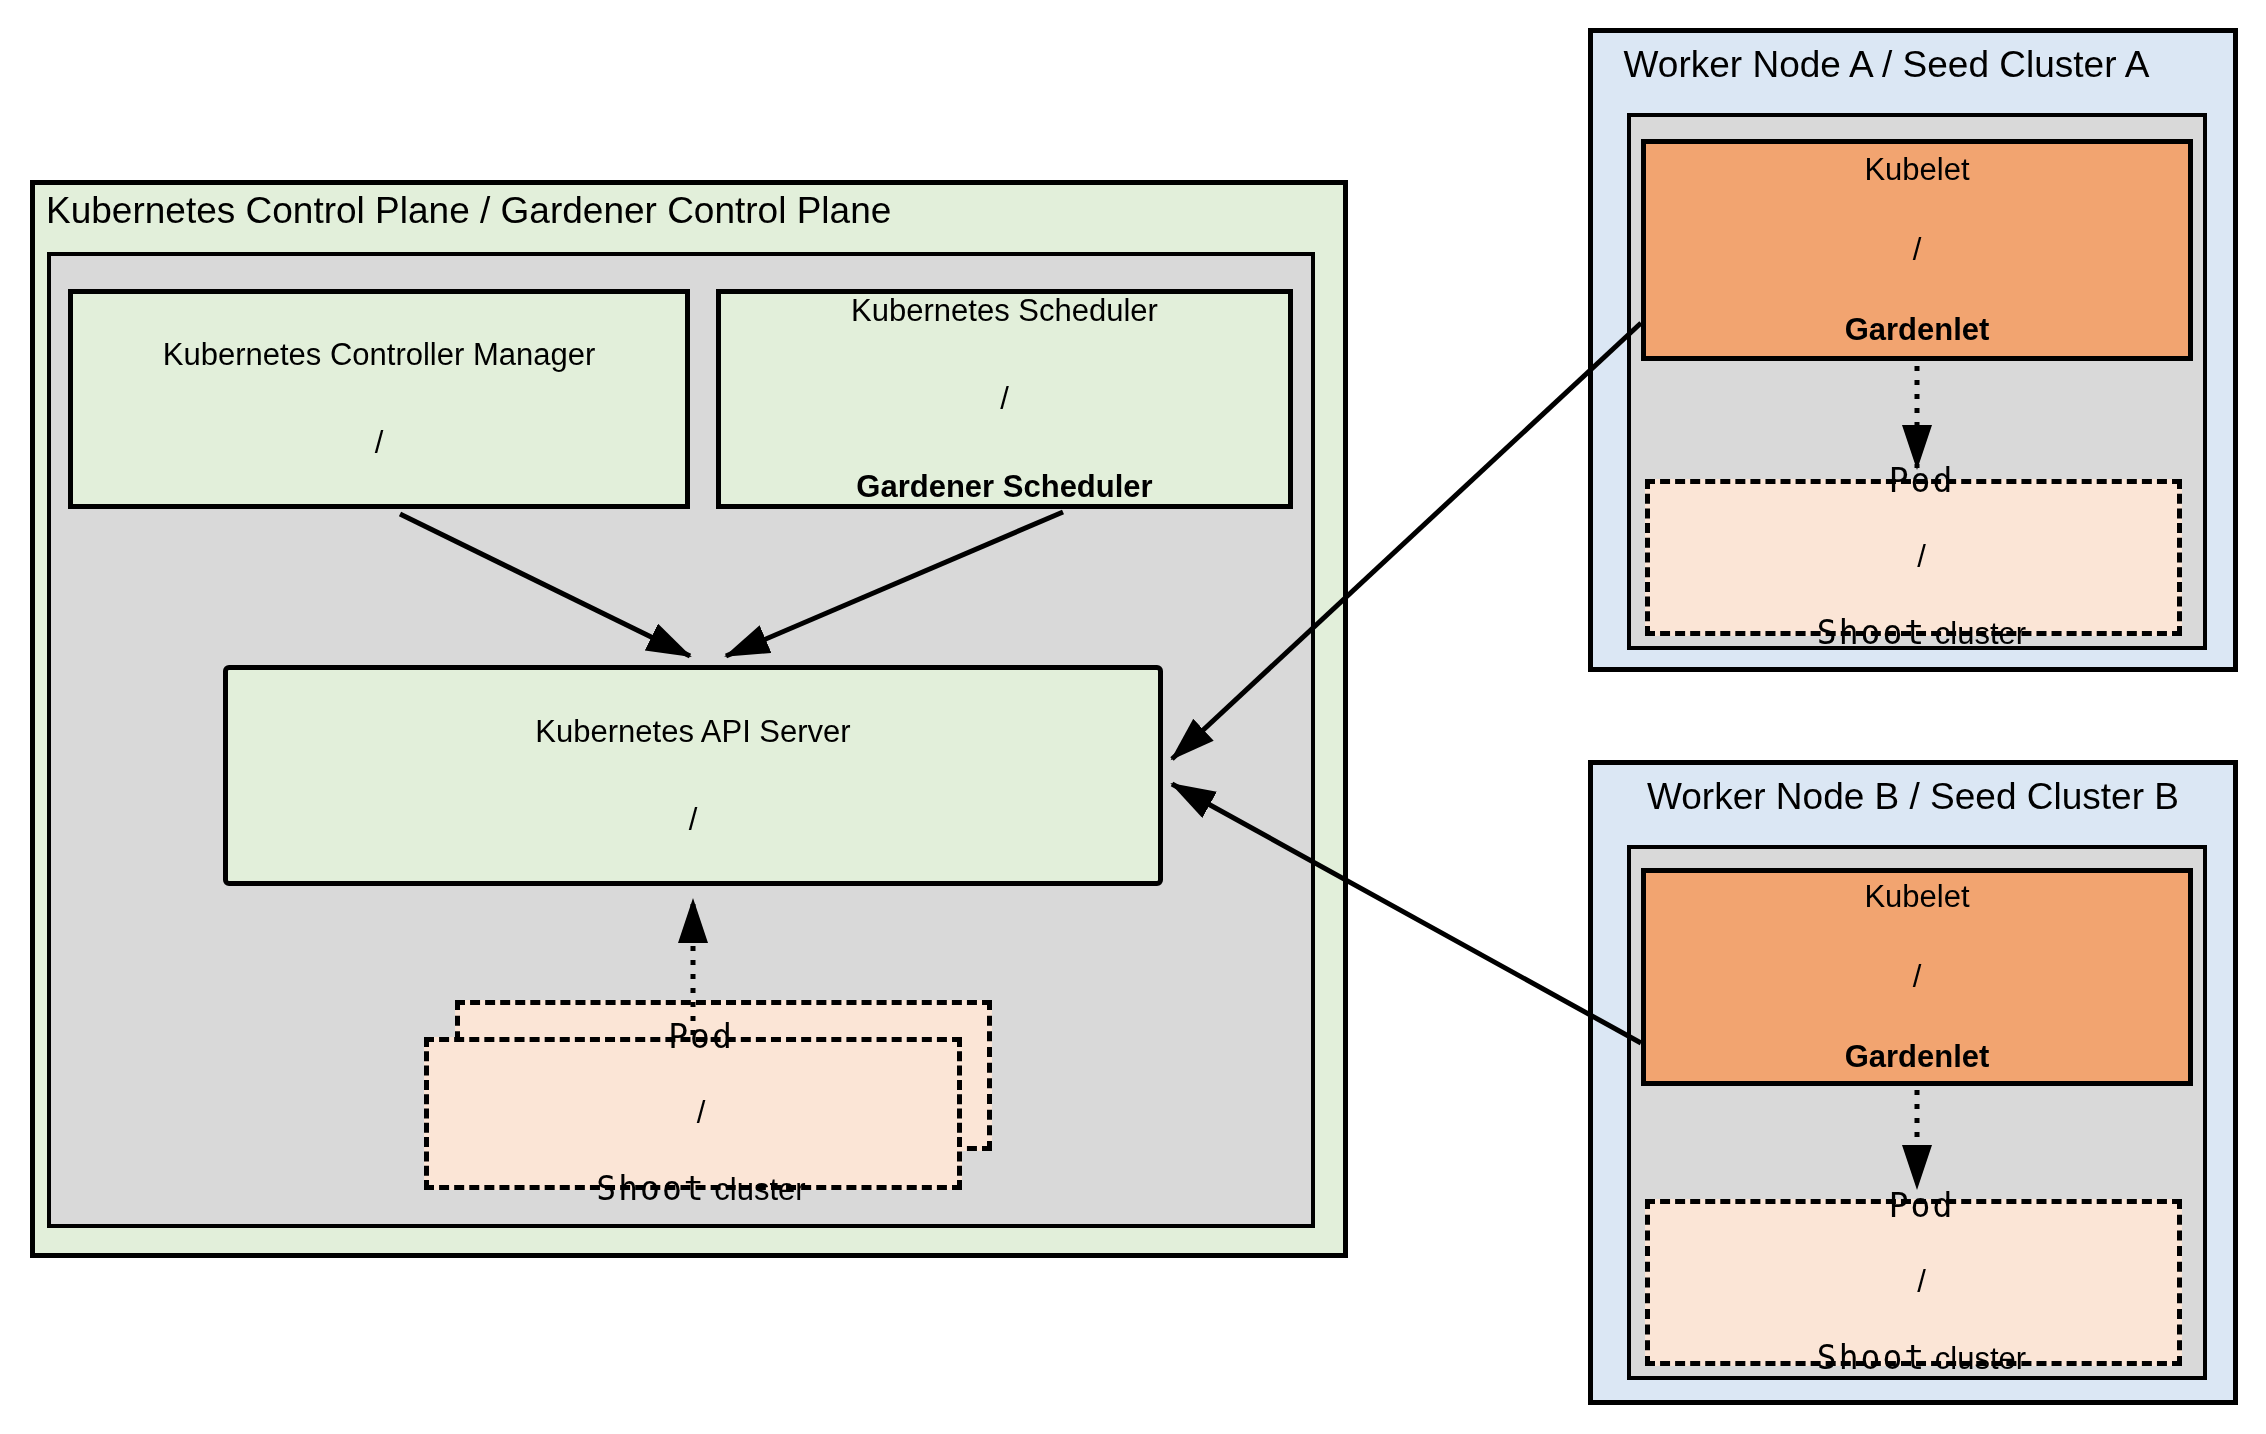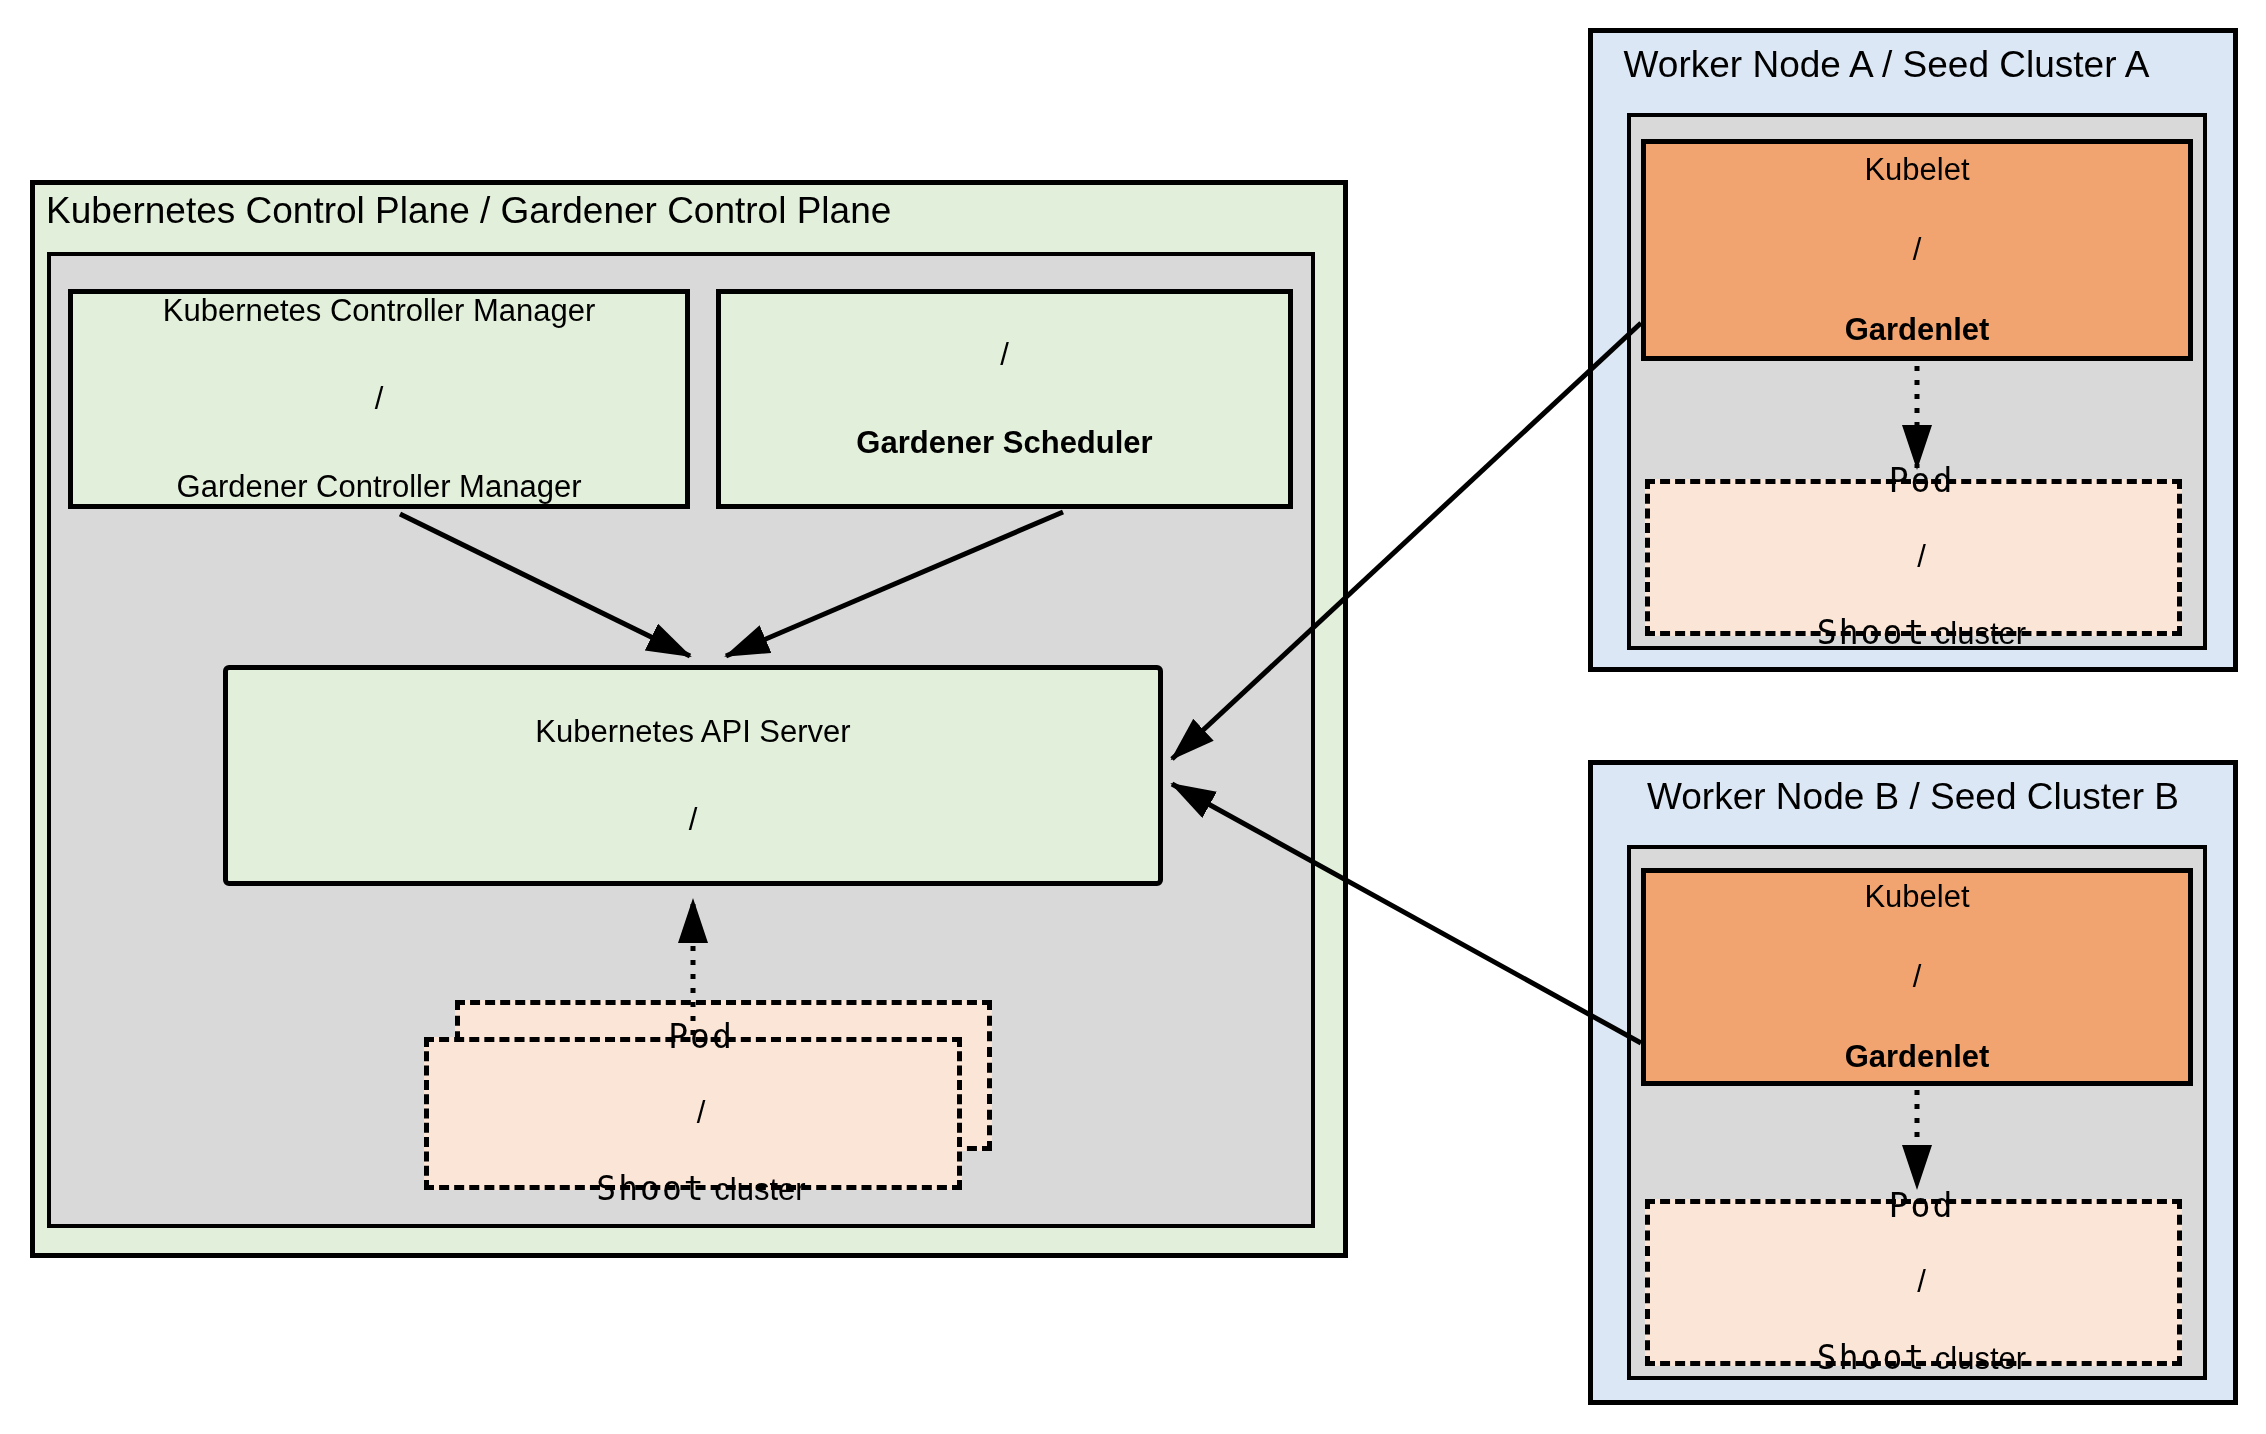--- a/index.html
+++ b/index.html
@@ -84,26 +84,26 @@
   <div class="abs outer-green" style="left:30px; top:180px; width:1318px; height:1078px;"></div>
 
   <div class="abs title-lg" style="left:46px; top:190px;">Kubernetes Control Plane / Gardener Control Plane</div>
 
   <div class="abs inner-gray" style="left:47px; top:252px; width:1268px; height:976px;"></div>
 
   <div class="abs green-box" style="left:68px; top:289px; width:622px; height:220px;">
     <div class="center-3line">
       <div>Kubernetes Controller Manager</div>
       <div>/</div>
-      <div>Gardener Controller Manager</div>
     </div>
   </div>
 
   <div class="abs green-box" style="left:716px; top:289px; width:577px; height:220px;">
     <div class="center-3line">
+      <div>Kubernetes Scheduler</div>
       <div>/</div>
       <div class="bold">Gardener Scheduler</div>
     </div>
   </div>
 
   <div class="abs green-box" style="left:223px; top:665px; width:940px; height:221px;border-radius:6px;">
     <div class="center-3line">
       <div>Kubernetes API Server</div>
       <div>/</div>
     </div>

